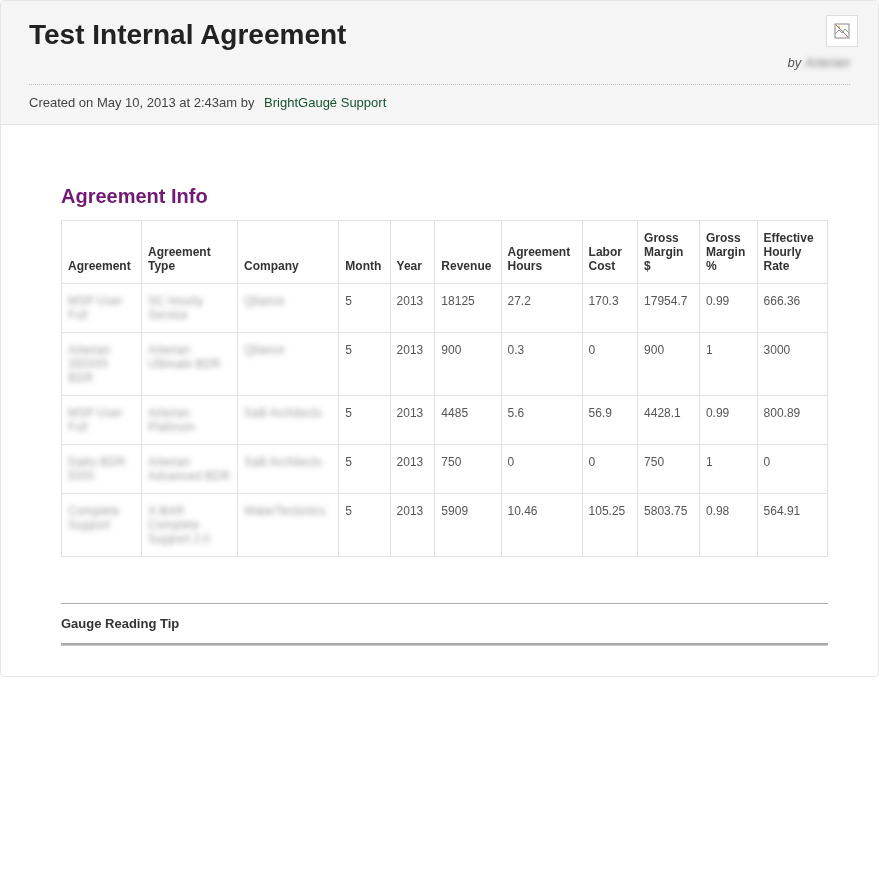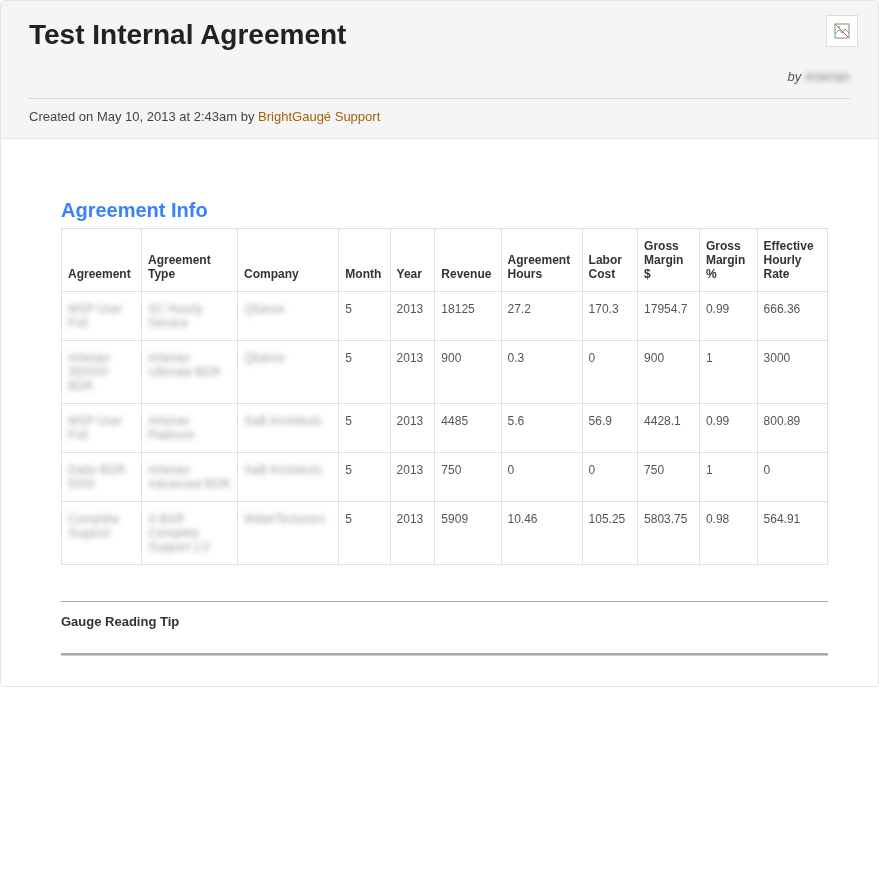--- a/index.html
+++ b/index.html
@@ -22,43 +22,44 @@
     .header {
       background: #f5f5f5;
       padding: 18px 28px 14px 28px;
       position: relative;
       border-bottom: 1px solid #e5e5e5;
     }
     .page-title {
       font-size: 28px;
       font-weight: bold;
       color: #222;
-      margin-bottom: 18px;
+      margin-bottom: 4px;
     }
     .byline {
       font-size: 13px;
       font-style: italic;
       color: #555;
       padding-bottom: 14px;
       border-bottom: 1px dotted #bbb;
       text-align: right;
     }
     .byline .blur {
       color: transparent;
       text-shadow: 0 0 5px rgba(80,80,80,0.7);
       font-style: italic;
     }
     .created-line {
       font-size: 13px;
       color: #444;
       padding-top: 10px;
     }
     .created-line a {
-      color: #a16207;
+      color: #14532d;
       text-decoration: none;
+      margin-left: 6px;
     }
     .icon-box {
       position: absolute;
       top: 14px;
       right: 20px;
       width: 32px;
       height: 32px;
       background: #fff;
       border: 1px solid #ddd;
       display: flex;
@@ -68,22 +69,22 @@
     .icon-box svg {
       width: 16px;
       height: 16px;
     }
     .content {
       padding: 60px 50px 30px 60px;
     }
     .section-title {
       font-size: 20px;
       font-weight: bold;
-      color: #3b82f6;
-      margin-bottom: 6px;
+      color: #701a75;
+      margin-bottom: 12px;
     }
     table {
       border-collapse: collapse;
       width: 100%;
       table-layout: fixed;
       border: 1px solid #e0e0e0;
     }
     th, td {
       border: 1px solid #e0e0e0;
       padding: 10px 6px;
@@ -111,24 +112,24 @@
     .col-month { width: 48px; }
     .col-year { width: 42px; }
     .col-revenue { width: 62px; }
     .col-hours { width: 76px; }
     .col-labor { width: 52px; }
     .col-gmargin { width: 58px; }
     .col-gmarginp { width: 54px; }
     .col-rate { width: 66px; }
     
     .tip-section {
-      margin-top: 36px;
+      margin-top: 46px;
       border-top: 1px solid #aaa;
       padding-top: 12px;
-      padding-bottom: 14px;
+      padding-bottom: 2px;
     }
     .tip-title {
       font-weight: bold;
       font-size: 13px;
       margin-bottom: 10px;
     }
     .tip-text {
       font-size: 13px;
       color: #444;
     }

